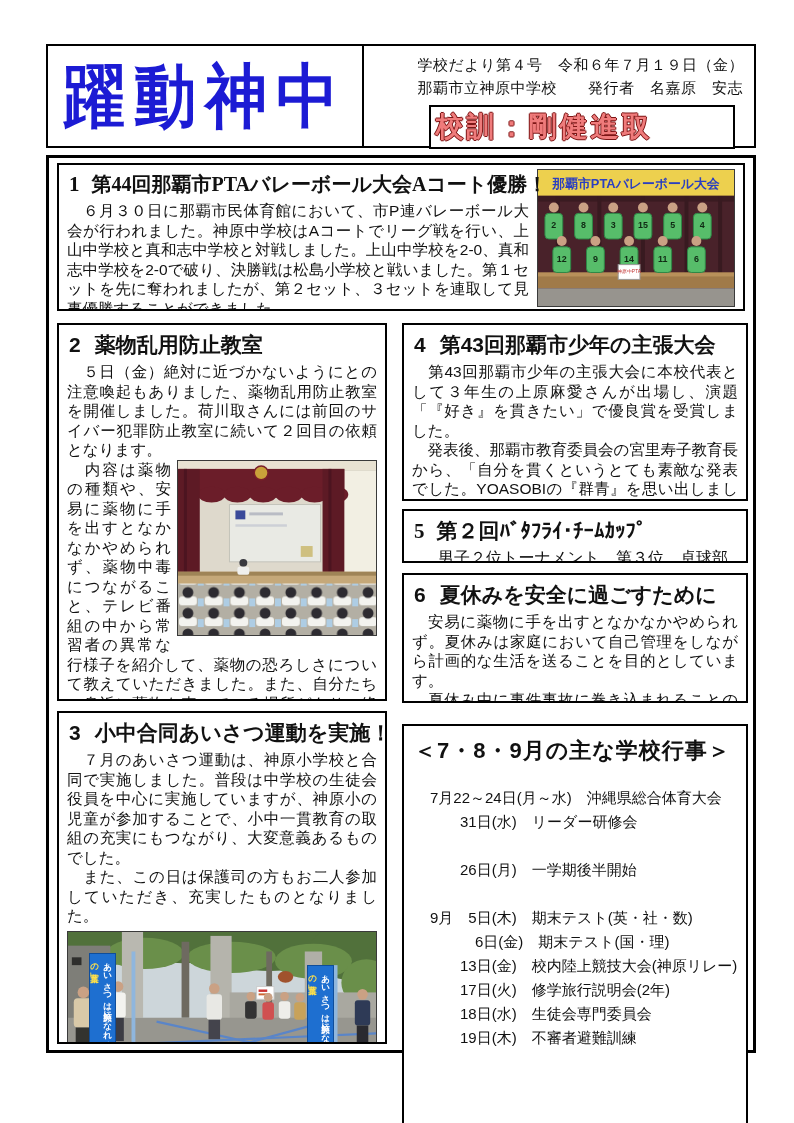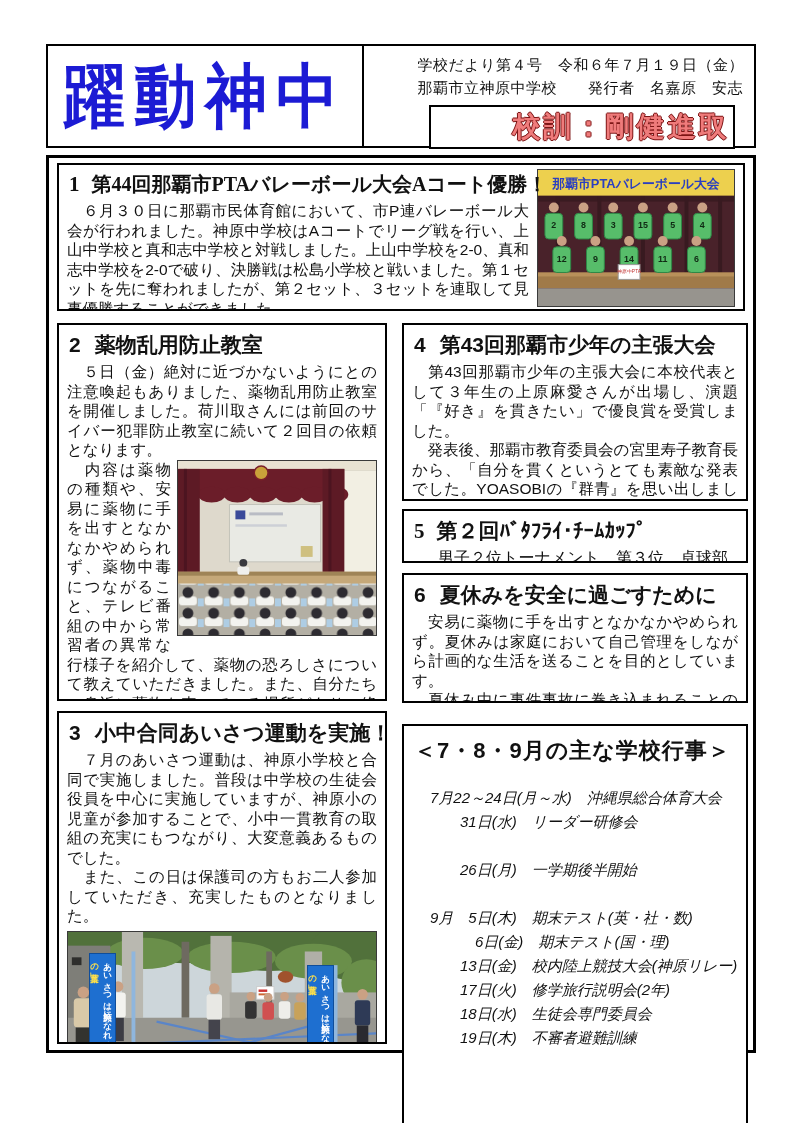--- a/index.html
+++ b/index.html
@@ -6,21 +6,21 @@
   html,body{background:#fff;}
   body{width:794px;height:1123px;font-family:"Liberation Sans",sans-serif;color:#111;}
   .page{position:relative;width:794px;height:1123px;background:#fff;overflow:hidden;}
 
   
   .header-box{position:absolute;left:46px;top:44px;width:710px;height:104px;border:2px solid #000;display:flex;background:#fff;gap:45px;}
   .header-left{width:349px;border-right:2px solid #000;display:flex;align-items:center;justify-content:center;overflow:visible;}
   .school-title{font-family:"DejaVu Serif","Liberation Serif",serif;font-weight:bold;font-size:62px;color:#1c1bd4;letter-spacing:9px;white-space:nowrap;transform:scaleY(1.12);}
   .header-right{flex:1;padding:8px 10px 6px 8px;font-family:"Liberation Serif","DejaVu Serif",serif;}
   .info-line{font-size:15px;line-height:23px;letter-spacing:.5px;white-space:nowrap;}
-  .motto-box{margin-top:5px;margin-left:12px;width:306px;border:2px solid #000;text-align:right;padding:1px 4px;background:#fff;}
+  .motto-box{margin-top:5px;margin-left:12px;width:306px;border:2px solid #000;text-align:left;padding:1px 4px;background:#fff;}
   .motto{font-size:28px;font-weight:bold;letter-spacing:3px;color:#ef7b7b;white-space:nowrap;
          text-shadow:-1px 0 #7d1616,1px 0 #7d1616,0 -1px #7d1616,0 1px #7d1616;}
 
   
   .content-box{position:absolute;left:46px;top:155px;width:710px;height:898px;border:3px solid #000;background:#fff;}
   .sec{position:absolute;border:2px solid #000;background:#fff;padding:4px 8px;overflow:hidden;}
   .sec-h{display:flex;align-items:baseline;gap:14px;font-weight:bold;margin:2px 0 3px 2px;}
   .sec-num{font-size:21px;}
   .sec-t{font-size:21px;white-space:nowrap;}
   .serifh .sec-num,.serifh .sec-t{font-family:"Liberation Serif","DejaVu Serif",serif;}
@@ -39,21 +39,21 @@
   .photo{border:1px solid #3a3a3a;background:#888;display:block;}
   .photo1{float:right;width:198px;height:138px;margin:0 0 2px 8px;}
   .photo2{float:right;width:200px;height:176px;margin:0 0 2px 6px;}
   .photo3wrap{position:relative;width:310px;height:154px;margin-top:5px;}
   .photo3{width:310px;height:154px;}
 
   .s5-body{font-size:16px;padding-left:26px;margin-top:2px;}
 
   .sched-title{font-size:22px;font-weight:bold;margin:6px 0 0 2px;letter-spacing:1px;}
   .sched-lines{margin-top:20px;padding-left:18px;}
-  .sched-line{white-space:pre;font-size:15px;line-height:24px;min-height:24px;font-style:italic;}
+  .sched-line{white-space:pre;font-size:15px;line-height:24px;min-height:24px;}
 
   
   .vbanner{position:absolute;width:27px;height:100px;background:#1e6fd0;border:1px solid #0f4d9a;
            writing-mode:vertical-rl;text-orientation:upright;font-size:8.5px;line-height:13px;
            color:#fff;padding:3px 1px;font-weight:bold;letter-spacing:0;}
   .vbanner .magic{color:#ffe14a;}
   .vb-left{left:22px;top:22px;}
   .vb-right{left:240px;top:34px;}
 </style>
 </head>

